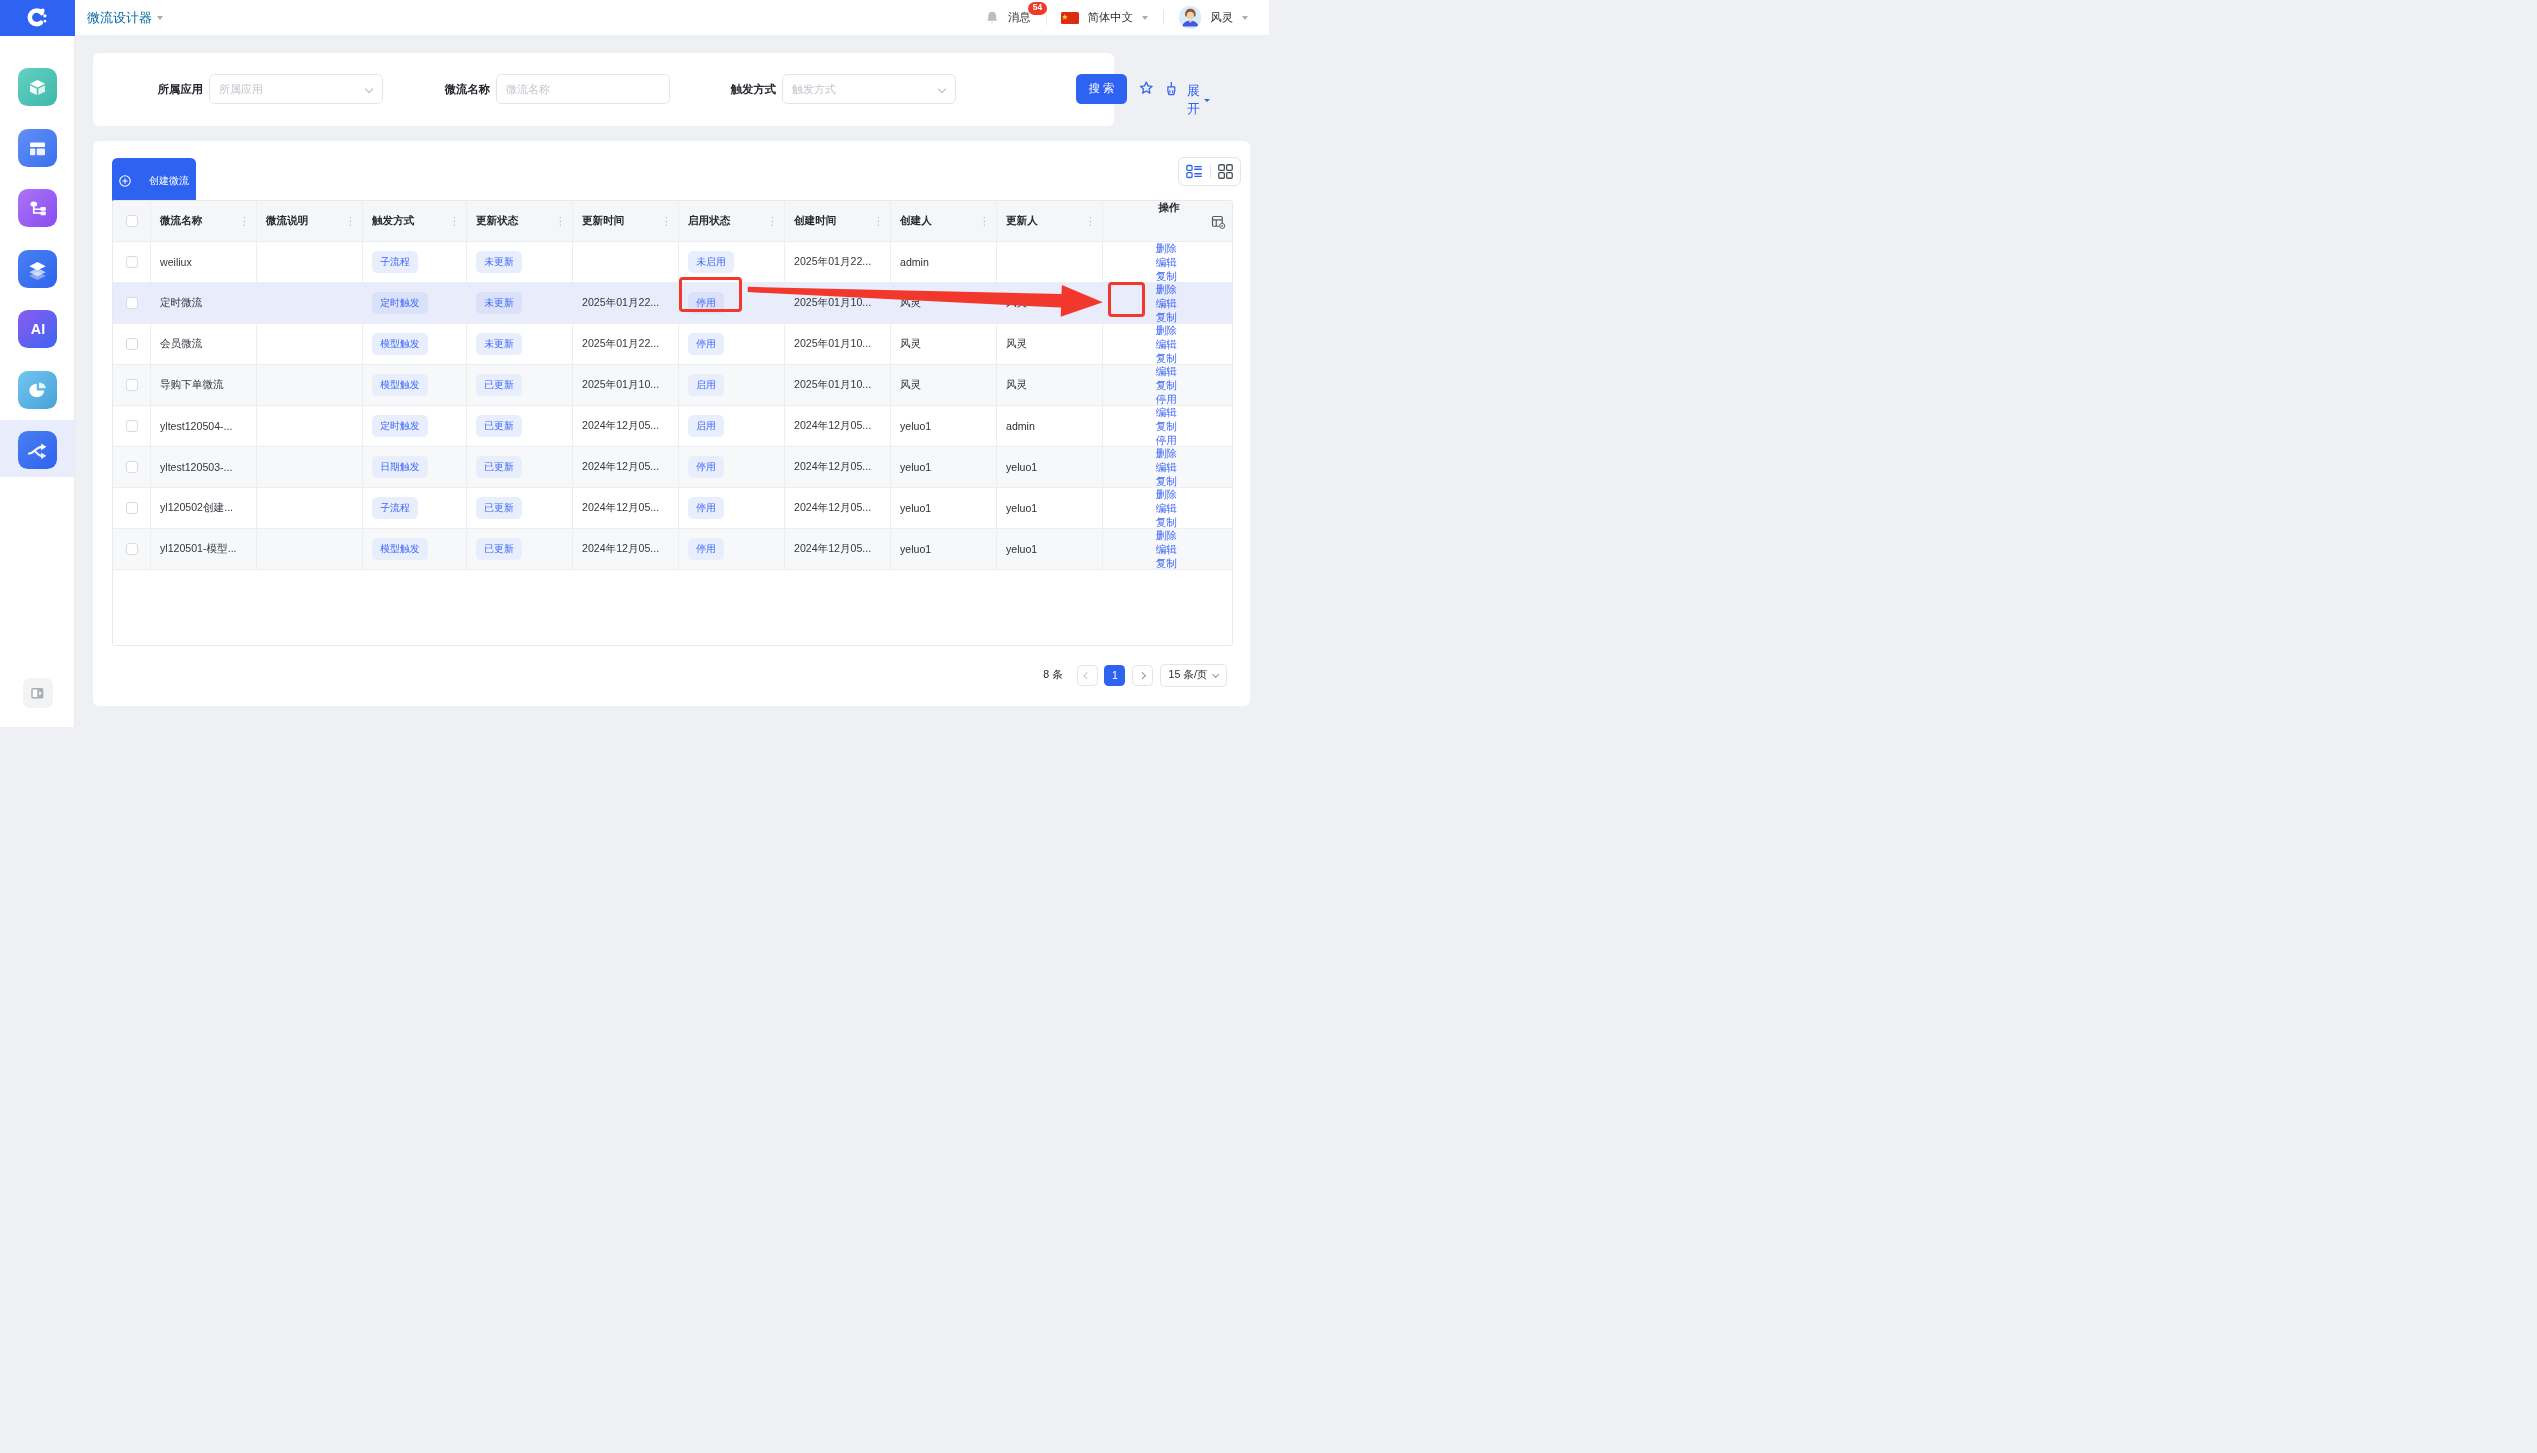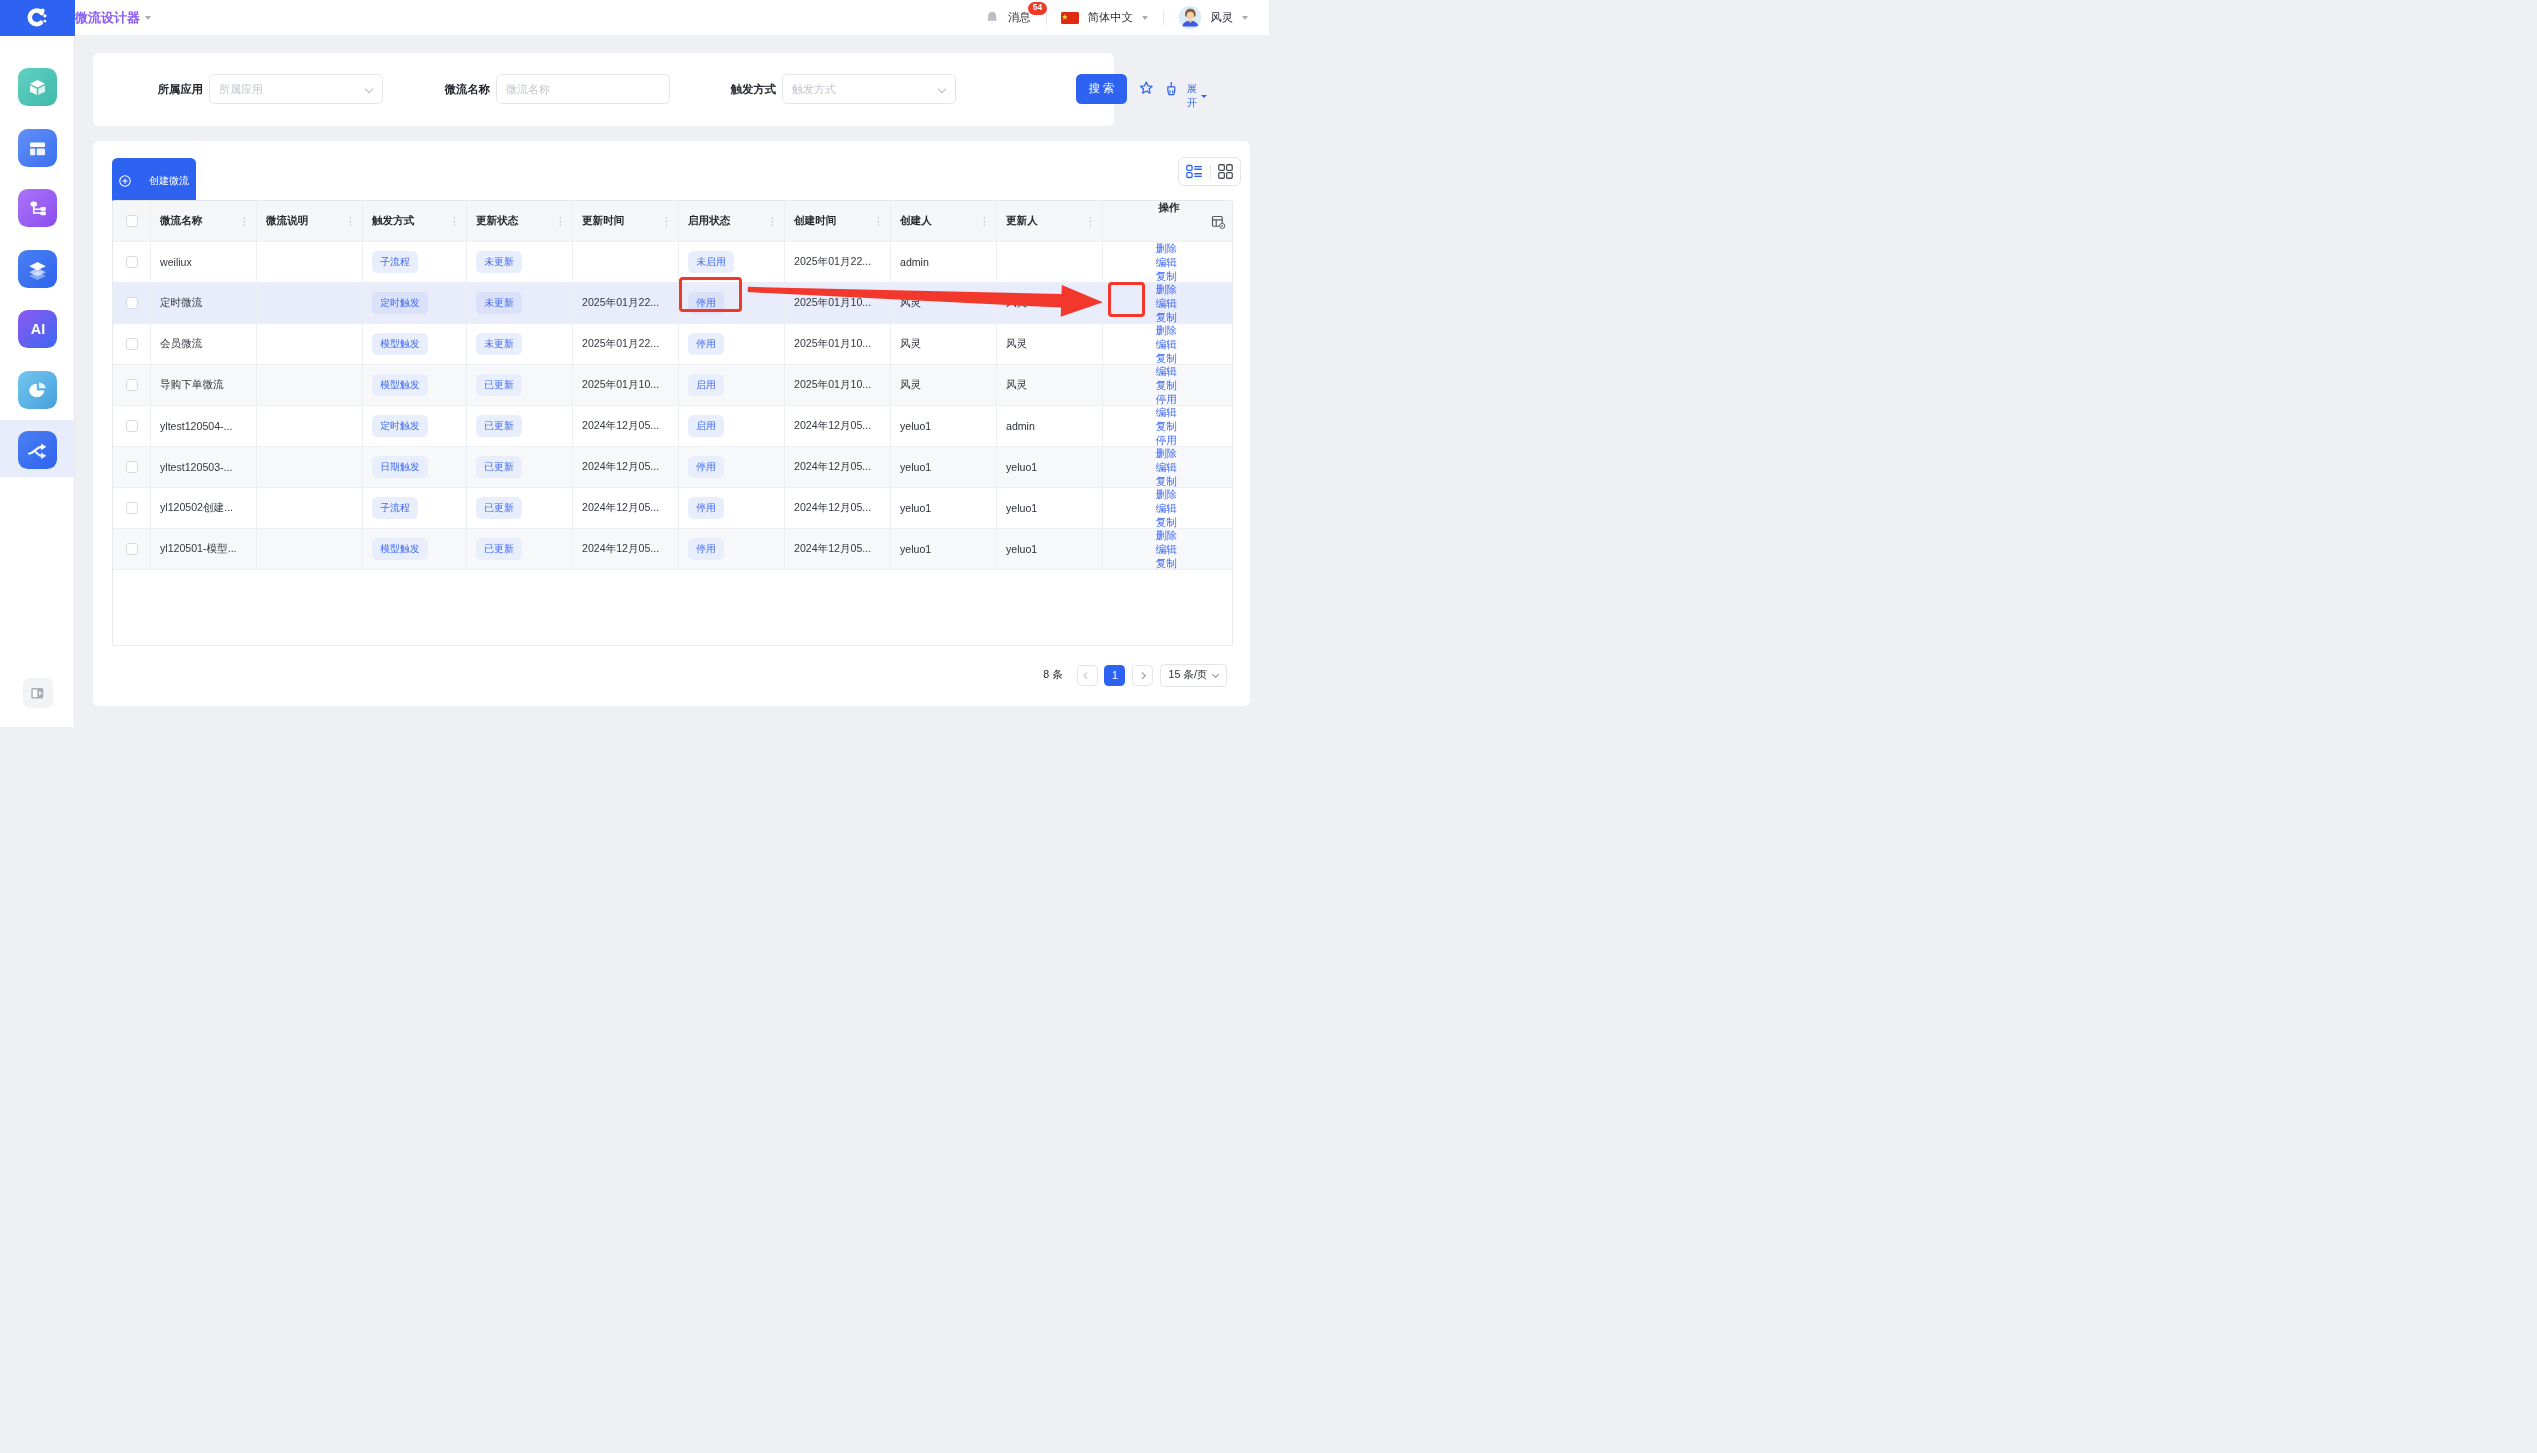--- a/index.html
+++ b/index.html
@@ -4,21 +4,21 @@
 <style>
   * { margin:0; padding:0; box-sizing:border-box; }
   html,body { width:1269px; height:727px; }
   body {
     font-family:"Liberation Sans","DejaVu Sans",sans-serif;
     background:#eef0f3; position:relative; overflow:hidden; color:#23262c;
   }
   
   .topbar { position:absolute; top:0; left:0; width:1269px; height:36px; background:#fff; z-index:6; border-bottom:0.8px solid #eef0f2; display:flex; align-items:center; }
   .logo-box { width:75px; height:36px; background:#2e62f1; display:flex; align-items:center; justify-content:center; flex:0 0 auto; }
-  .app-title { font-size:13px; font-weight:700; color:#8b5cf6; }
+  .app-title { font-size:13px; font-weight:400; margin-left:12px; color:#0369a1; }
   .caret { width:0; height:0; border-left:3.8px solid transparent; border-right:3.8px solid transparent; border-top:4.5px solid #a8adb5; display:inline-block; margin-left:5.3px; }
   .topbar-right { margin-left:auto; display:flex; align-items:center; gap:9px; padding-right:21px; font-size:11.3px; color:#2a2e34; }
   .msg-wrap { position:relative; display:flex; align-items:center; gap:5.3px; }
   .badge { position:absolute; top:-8.3px; right:-16px; background:#ee3b28; color:#fff; font-size:8.3px; font-weight:700; border-radius:6.8px; padding:1.5px 4.5px; line-height:1.2; }
   .vdiv { width:0.8px; height:15px; background:#e6e8ec; margin:0 6px; }
   .flag { width:17.4px; height:12px; background:#de2c10; border-radius:1.5px; position:relative; display:inline-block; }
   .avatar { width:22.7px; height:22.7px; border-radius:50%; background:#d9ecf8; overflow:hidden; flex:0 0 auto; }
   
   .sidenav { position:absolute; top:36px; left:0; width:75px; bottom:0; background:#fff; border-right:0.8px solid #e8eaee; z-index:5; }
   .nav-active-bg { position:absolute; left:0; right:0; top:384px; height:57px; background:#e9edfb; }
@@ -35,21 +35,21 @@
   .main { position:absolute; left:75px; top:36px; right:0; bottom:0; }
   .card { position:absolute; background:#fff; border-radius:6px; }
   .filter-card { left:18px; top:16.6px; width:1021px; height:73px; }
   .f-label { position:absolute; top:29.5px; font-size:11.3px; font-weight:700; color:#23262c; width:65px; text-align:right; }
   .f-input { position:absolute; top:21px; height:30px; width:174px; border:0.8px solid #e3e5ea; border-radius:5.3px; font-size:11px; padding:0 22.7px 0 9px; color:#2a2e34; outline:none; font-family:inherit; background:#fff; }
   .f-input::placeholder { color:#c1c5cc; }
   .chev { position:absolute; width:6px; height:6px; border-right:1.1px solid #b6bac1; border-bottom:1.1px solid #b6bac1; transform:rotate(45deg); }
   .btn { border:none; border-radius:5.3px; background:#2e62f1; color:#fff; font-size:11.3px; font-family:inherit; cursor:pointer; }
   .search-btn { position:absolute; left:983px; top:21px; width:51px; height:30px; }
   .icon-btn { position:absolute; top:27px; width:18px; height:18px; display:flex; align-items:center; justify-content:center; }
-  .expand { position:absolute; left:1094px; top:29.5px; color:#2e62f1; font-size:10px; display:flex; align-items:center; }
+  .expand { position:absolute; left:1094px; top:29.5px; color:#2e62f1; font-size:13px; display:flex; align-items:center; }
   .expand .caret { border-top-color:#2e62f1; margin-left:3.8px; border-left-width:3px; border-right-width:3px; border-top-width:3.8px; }
   
   .table-card { left:18px; top:105px; width:1157px; height:565px; }
   .create-btn { position:absolute; left:19px; top:17.4px; width:84px; height:46px; display:flex; align-items:center; justify-content:center; gap:18px; font-size:10px; }
   .view-toggle { position:absolute; left:1085px; top:16px; width:63px; height:29px; border:0.8px solid #e3e5ea; border-radius:6px; display:flex; align-items:center; justify-content:space-evenly; }
   .vt-div { width:0.8px; height:13.6px; background:#e3e5ea; }
   .table-wrap { position:absolute; left:19px; top:59px; width:1121px; height:446px; border:0.8px solid #e7e9ed; border-radius:2.3px; overflow:hidden; background:#fff; }
   .thead, .trow { display:grid; grid-template-columns:38px 106px 106px 104px 106px 106px 106px 106px 106px 106px minmax(0,1fr); }
   .thead { background:#f5f6f8; height:41px; }
   .trow { height:41px; background:#fff; }

